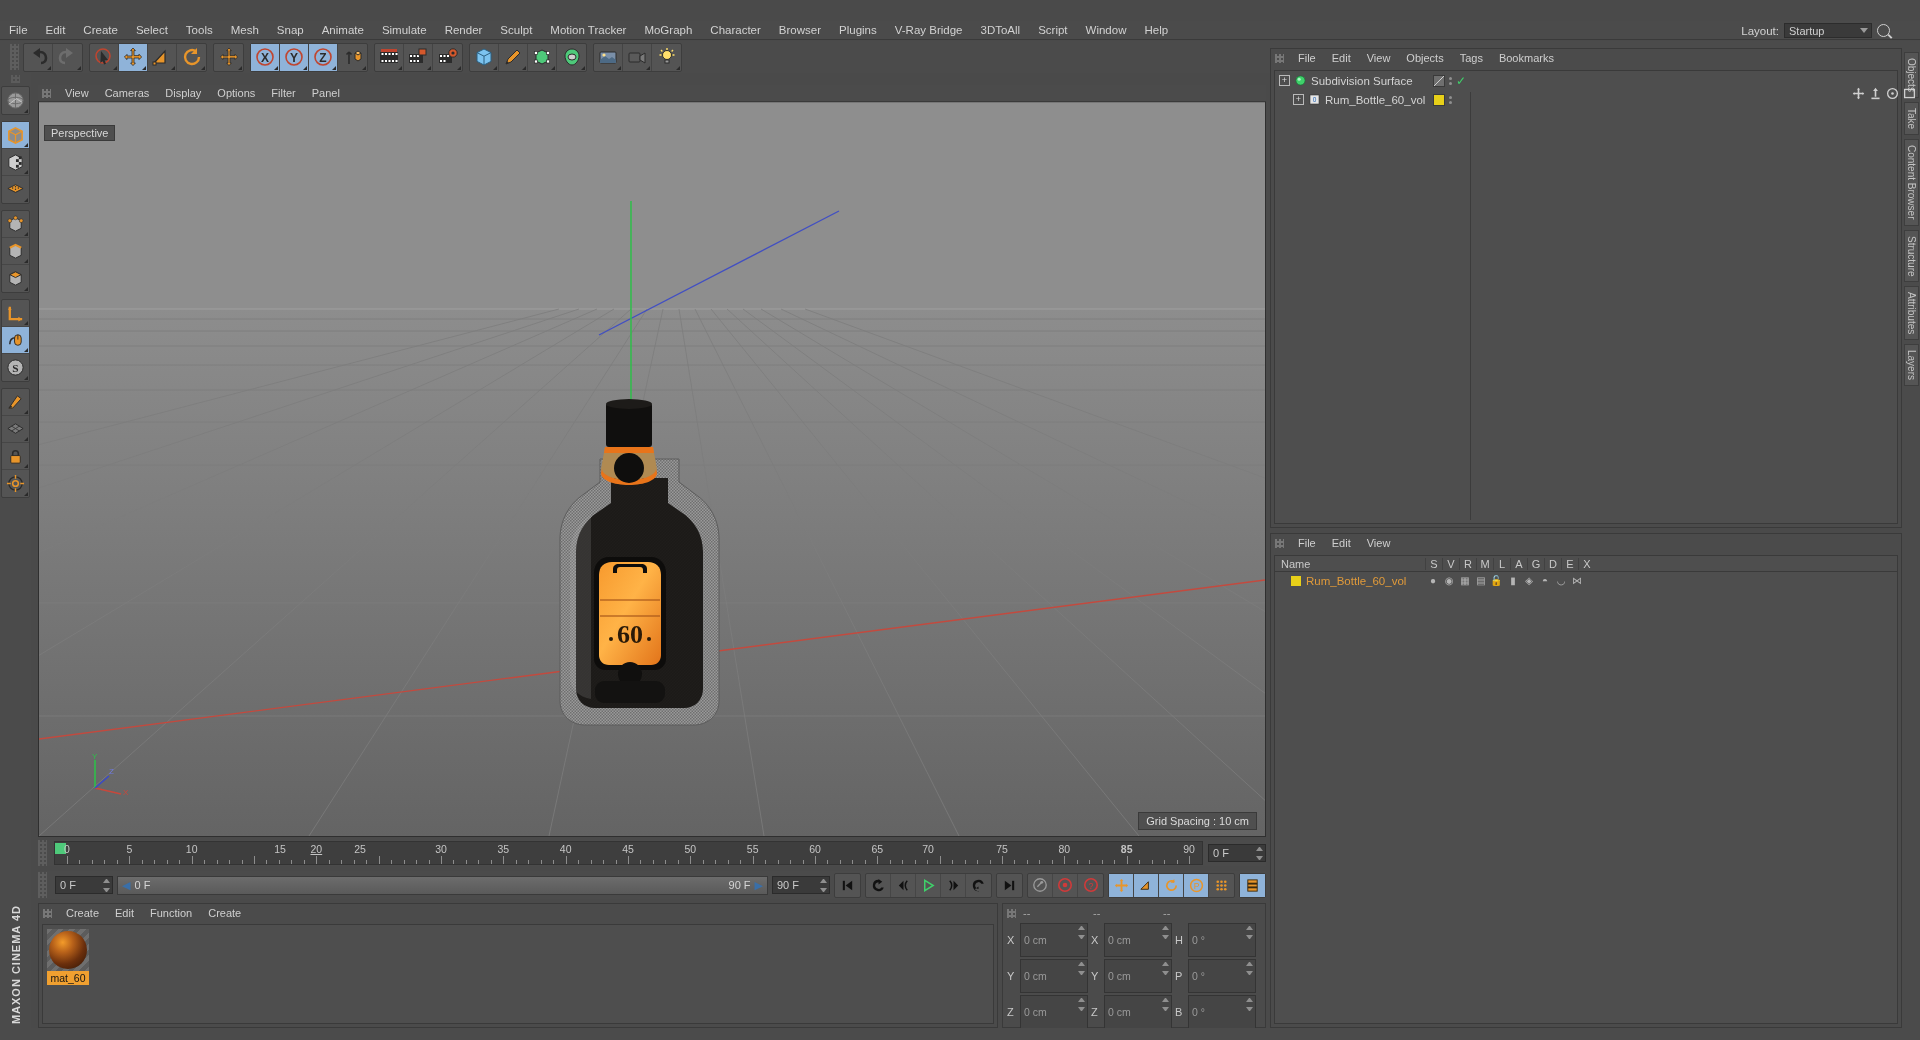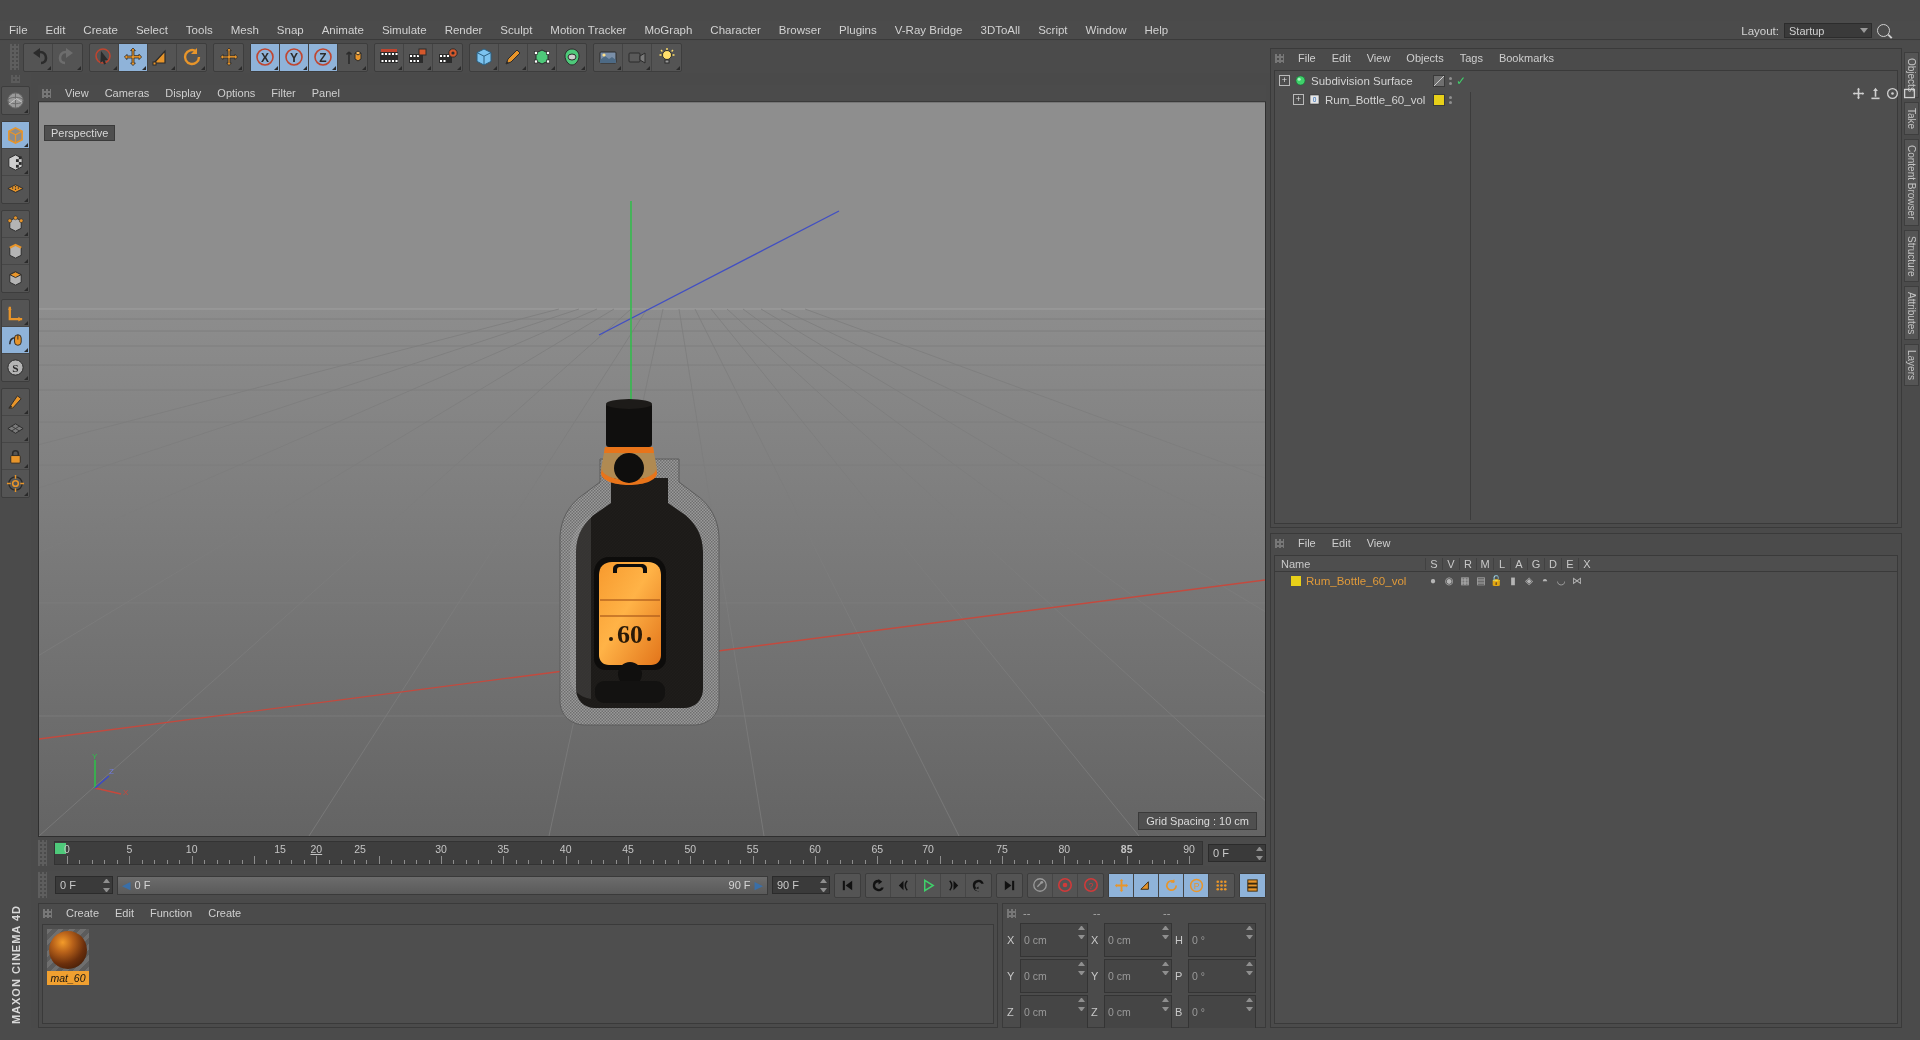--- a/index.html
+++ b/index.html
@@ -109,21 +109,21 @@
 
   
   .matwrap { position:absolute; left:38px; top:903px; width:960px; height:125px;
     background:#4b4b4b; border:1px solid #3a3a3a;}
   .panelmenu { height:18px; display:flex; align-items:center; background:#4b4b4b;}
   .panelmenu .mg { width:9px;height:9px;margin:0 6px 0 4px;
     background-image:repeating-linear-gradient(0deg,#777 0 2px,transparent 2px 4px),
     repeating-linear-gradient(90deg,#777 0 2px,transparent 2px 4px); background-size:4px 4px;}
   .panelmenu .mi { padding:0 8px; font-size:11px; color:#cfcfcf; line-height:18px;}
   .matbody { position:absolute; left:3px; top:20px; right:3px; bottom:3px; background:#4e4e4e; border:1px solid #3a3a3a; padding:4px;}
-  .matitem { width:42px;font-style:italic; }
+  .matitem { width:42px; }
   .matthumb { width:42px; height:42px; background:
      repeating-linear-gradient(135deg,#6f6f6f 0 4px,#5c5c5c 4px 8px);
      display:flex; align-items:center; justify-content:center;}
   .matball { width:38px;height:38px;border-radius:50%;
      background:radial-gradient(circle at 36% 30%, #f39b2a 0%, #b8621a 28%, #6b2f0c 60%, #2a1205 100%);}
   .matname { background:#f0a030; color:#141414; font-size:10.5px; text-align:center; padding:1px 0; }
 
   
   .coordwrap { position:absolute; left:1002px; top:903px; width:264px; height:125px;
     background:#4b4b4b; border:1px solid #3a3a3a;}

